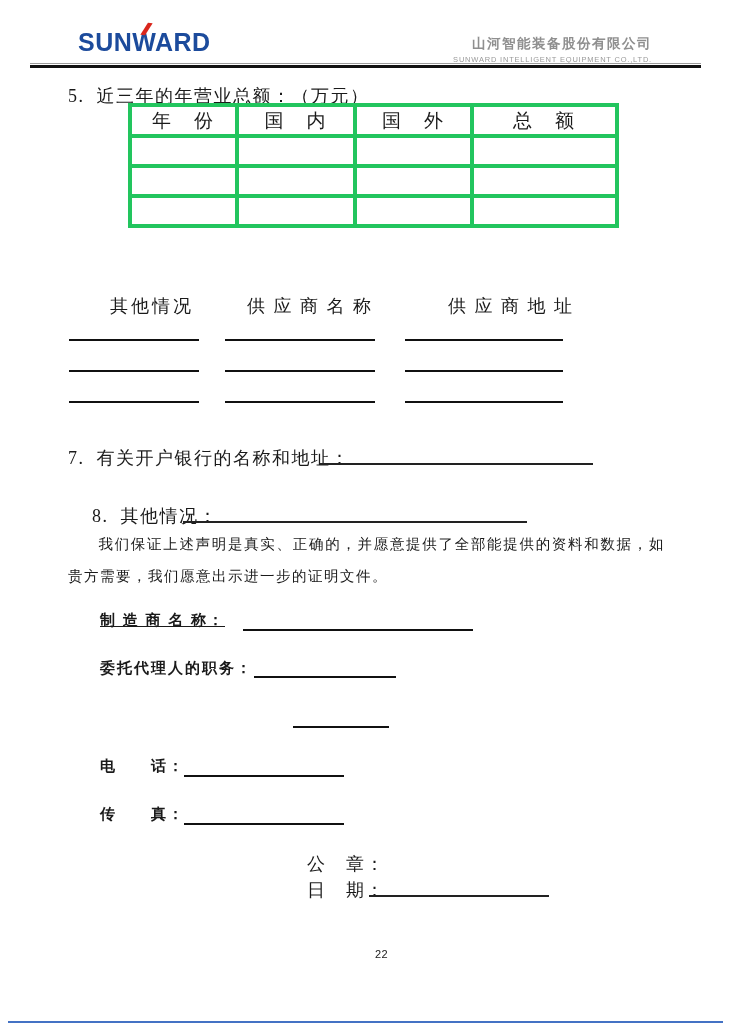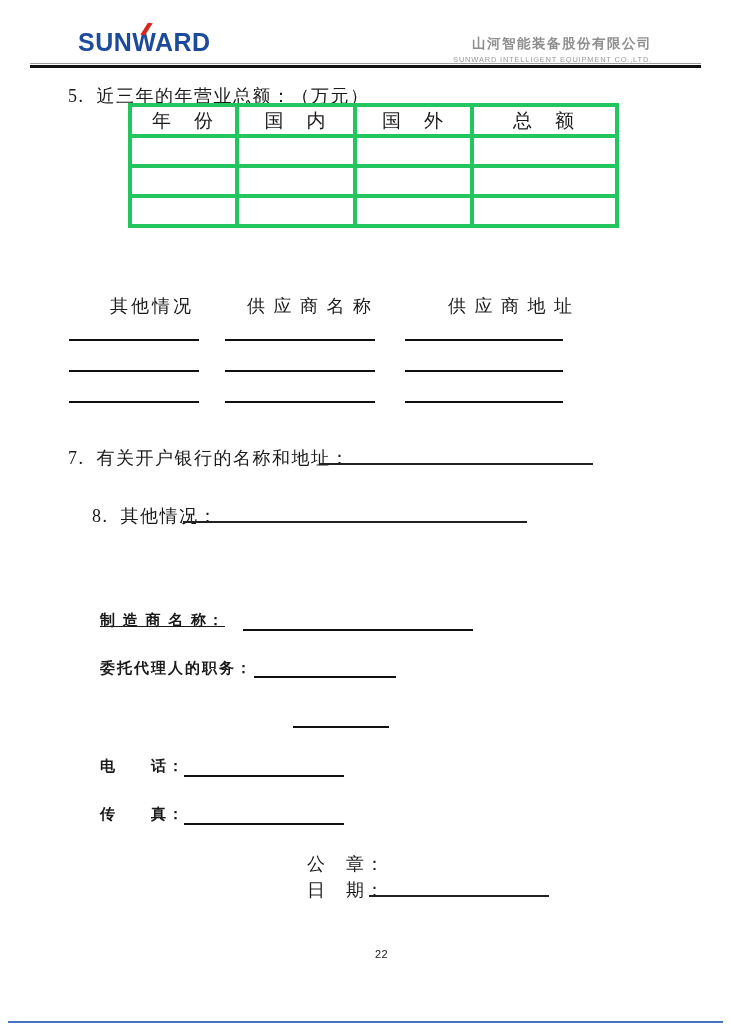--- a/index.html
+++ b/index.html
@@ -141,20 +141,21 @@
     <div class="abs fill-black" style="left:225px; top:401px; width:150px;"></div>
     <div class="abs fill-black" style="left:405px; top:401px; width:158px;"></div>
   </div>
 
   <div class="abs t14 pre" style="left:68px; top:446px;">7.  有关开户银行的名称和地址：</div>
   <div class="abs fill-thin" style="left:320px; top:463px; width:273px;"></div>
 
   <div class="abs t14 pre" style="left:68px; top:504px;margin-left:24px;">8.  其他情况：</div>
   <div class="abs fill-thin" style="left:183px; top:521px; width:344px;"></div>
 
+  <div class="abs para" style="left:68px; top:528px; width:597px;">我们保证上述声明是真实、正确的，并愿意提供了全部能提供的资料和数据，如贵方需要，我们愿意出示进一步的证明文件。</div>
 
   <div class="abs sig bold pre" style="left:100px; top:611px;text-decoration:underline;">制 造 商 名 称：</div>
   <div class="abs fill-black" style="left:243px; top:629px; width:230px;"></div>
 
   <div class="abs sig bold pre" style="left:100px; top:659px;">委托代理人的职务：</div>
   <div class="abs fill-black" style="left:254px; top:676px; width:142px;"></div>
 
   <div class="abs fill-black" style="left:293px; top:726px; width:96px;"></div>
 
   <div class="abs sig bold pre" style="left:100px; top:757px;">电　　话：</div>

